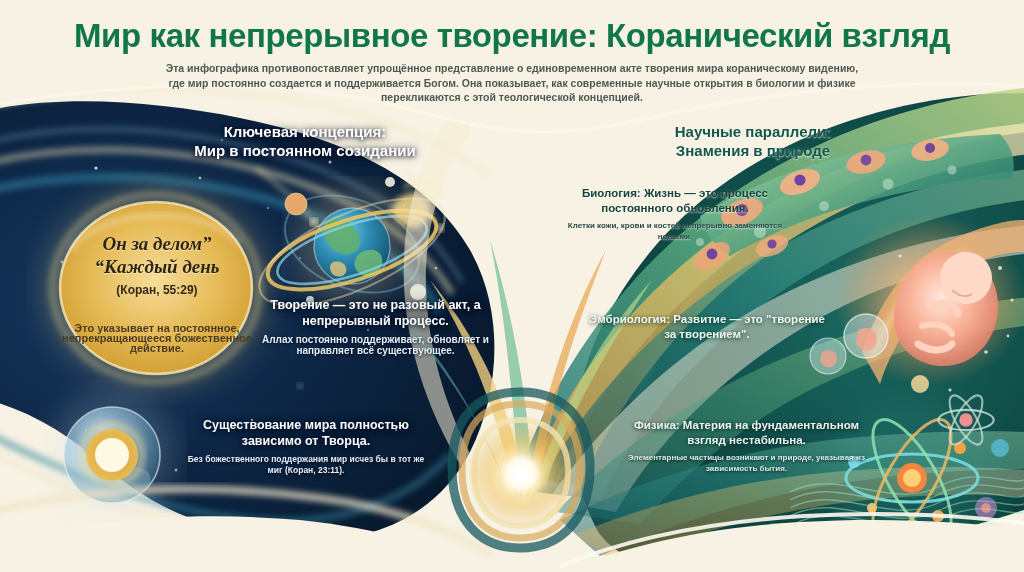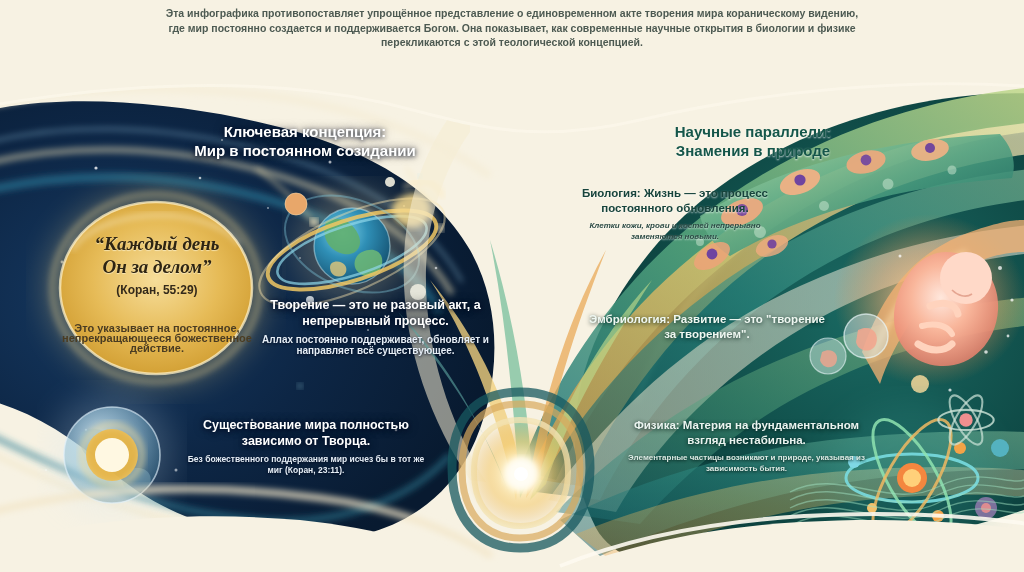--- a/index.html
+++ b/index.html
@@ -20,21 +20,21 @@
   .art{position:absolute;inset:0;z-index:1;}
 
   
   .blk{position:absolute;z-index:30;text-align:center;}
   .blk .h{font-weight:bold;}
   .blk .s{font-weight:600;}
 
   .h-dark{color:#ffffff;text-shadow:0 1px 4px rgba(0,10,30,.85),0 0 10px rgba(0,10,30,.6);}
   .s-dark{color:#e6eef6;text-shadow:0 1px 3px rgba(0,10,30,.9);}
   .h-light{color:#17443c;text-shadow:0 1px 2px rgba(255,255,255,.75);}
-  .s-light{color:#2b4a44;text-shadow:0 1px 2px rgba(255,255,255,.7);font-style:italic;}
+  .s-light{color:#2b4a44;text-shadow:0 1px 2px rgba(255,255,255,.7);}
   .h-green{color:#15564a;text-shadow:0 1px 2px rgba(255,255,255,.8);}
 
   #sec-left-heading{left:155px;top:122px;width:300px;}
   #sec-left-heading .h{font-size:15px;line-height:19px;}
 
   #sec-right-heading{left:628px;top:122px;width:250px;}
   #sec-right-heading .h{font-size:15px;line-height:19px;}
 
   
   #quote-block{left:52px;top:232px;width:210px;}
@@ -392,36 +392,37 @@
       <path d="M 1064,572 L 560,572 C 620,548 700,528 800,522 C 910,516 1000,524 1064,536 Z" fill="#f7f2e3"></path>
       <path d="M 560,566 C 624,540 706,522 804,516 C 912,510 1002,518 1064,530" fill="none" stroke="#fdfaf0" stroke-opacity=".9" stroke-width="4"></path>
 
       <path d="M 0,0 L 1024,0 L 1024,86 C 900,78 760,92 640,120 C 520,148 460,120 380,102
                C 260,76 120,84 0,104 Z" fill="#f7f2e3"></path>
       <path d="M 0,104 C 120,84 260,76 380,102 C 460,120 520,148 640,120 C 760,92 900,78 1024,86" fill="none" stroke="#fbf6e9" stroke-opacity=".9" stroke-width="3"></path>
     </g>
   </svg>
 
   <div class="header">
+    <h1 class="title">Мир как непрерывное творение: Коранический взгляд</h1>
     <p class="subtitle">Эта инфографика противопоставляет упрощённое представление о единовременном акте творения мира кораническому видению, где мир постоянно создается и поддерживается Богом. Она показывает, как современные научные открытия в биологии и физике перекликаются с этой теологической концепцией.</p>
   </div>
 
   <div class="blk" id="sec-left-heading">
     <div class="h h-dark">Ключевая концепция:</div>
     <div class="h h-dark">Мир в постоянном созидании</div>
   </div>
 
   <div class="blk" id="sec-right-heading">
     <div class="h h-green">Научные параллели:</div>
     <div class="h h-green">Знамения в природе</div>
   </div>
 
   <div class="blk" id="quote-block">
+    <div class="quote-txt">Он за делом”</div>
     <div class="quote-txt">“Каждый день</div>
-    <div class="quote-txt">Он за делом”</div>
     <div class="quote-ref">(Коран, 55:29)</div>
     <div class="quote-sub">Это указывает на постоянное, непрекращающееся божественное действие.</div>
   </div>
 
   <div class="blk" id="blk-process">
     <div class="h h-dark">Творение — это не разовый акт, а непрерывный процесс.</div>
     <div class="s s-dark">Аллах постоянно поддерживает, обновляет и направляет всё существующее.</div>
   </div>
 
   <div class="blk" id="blk-dependence">

